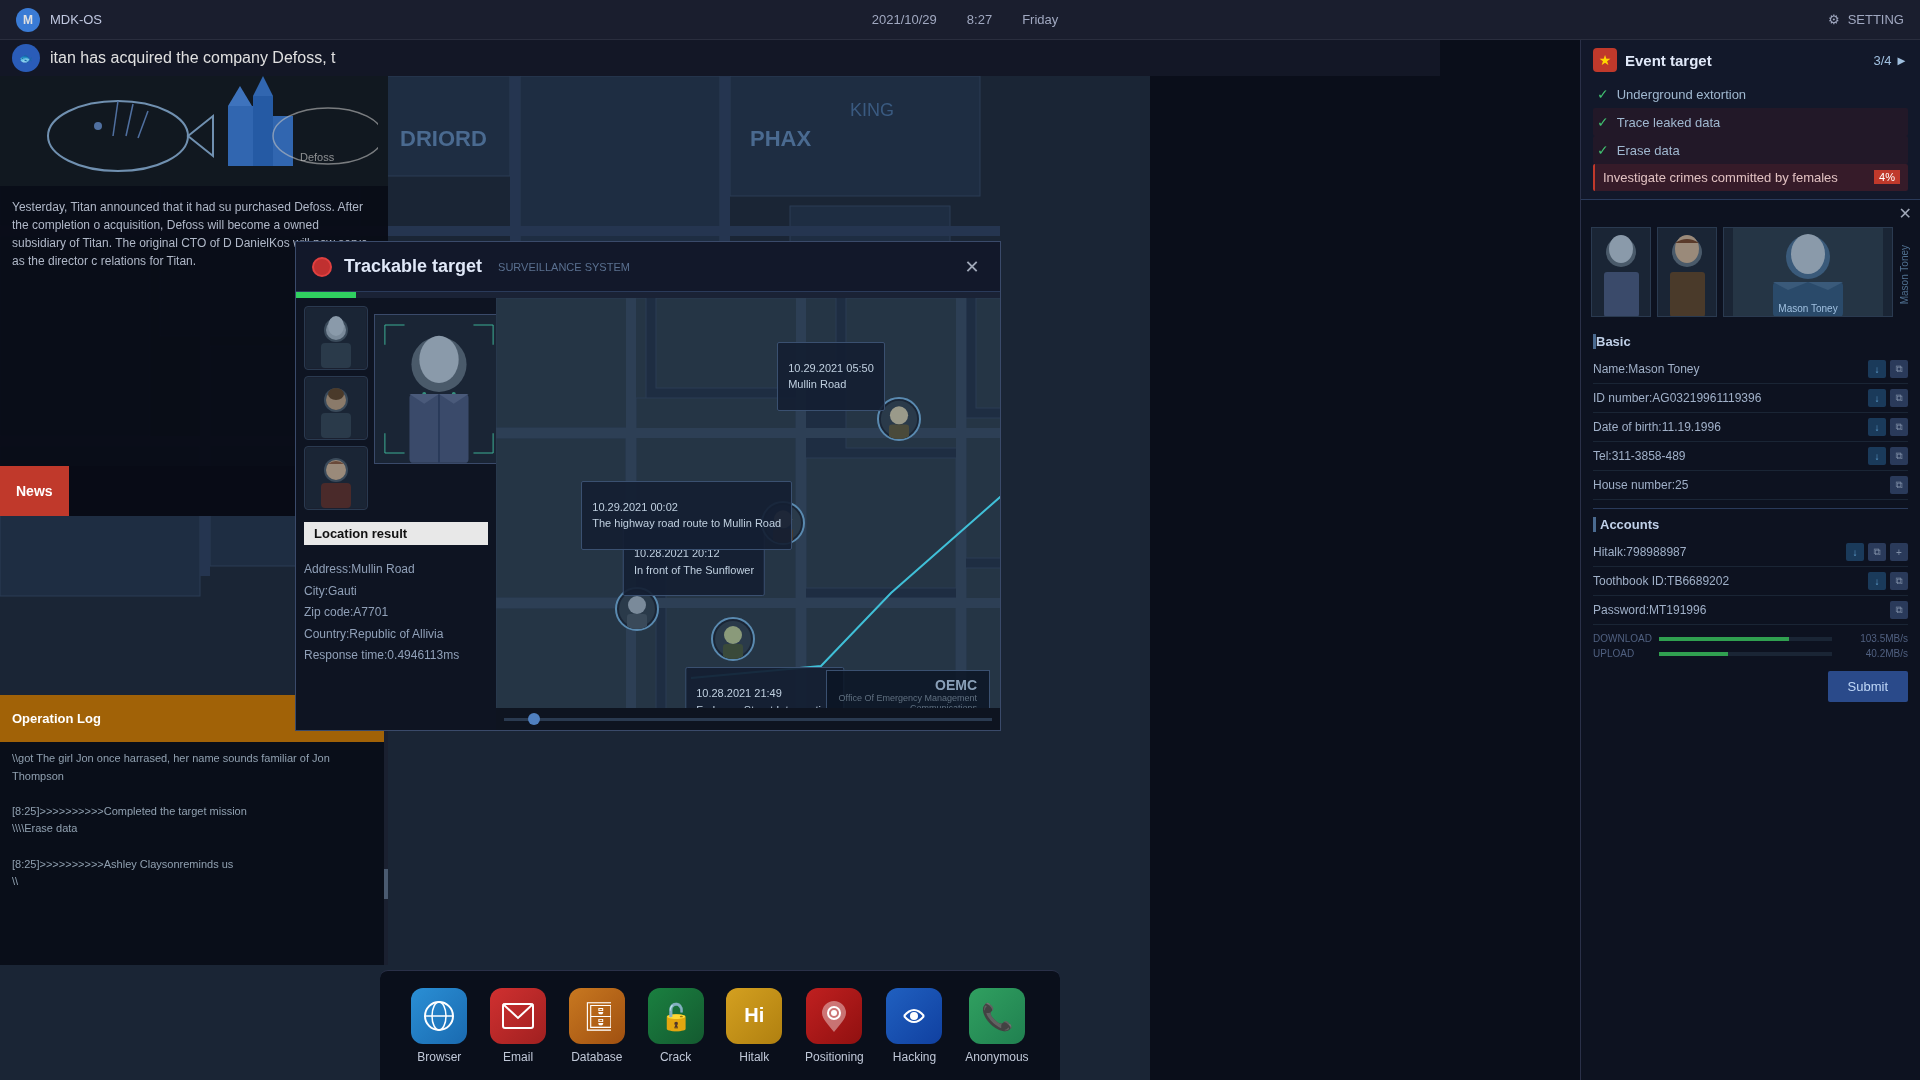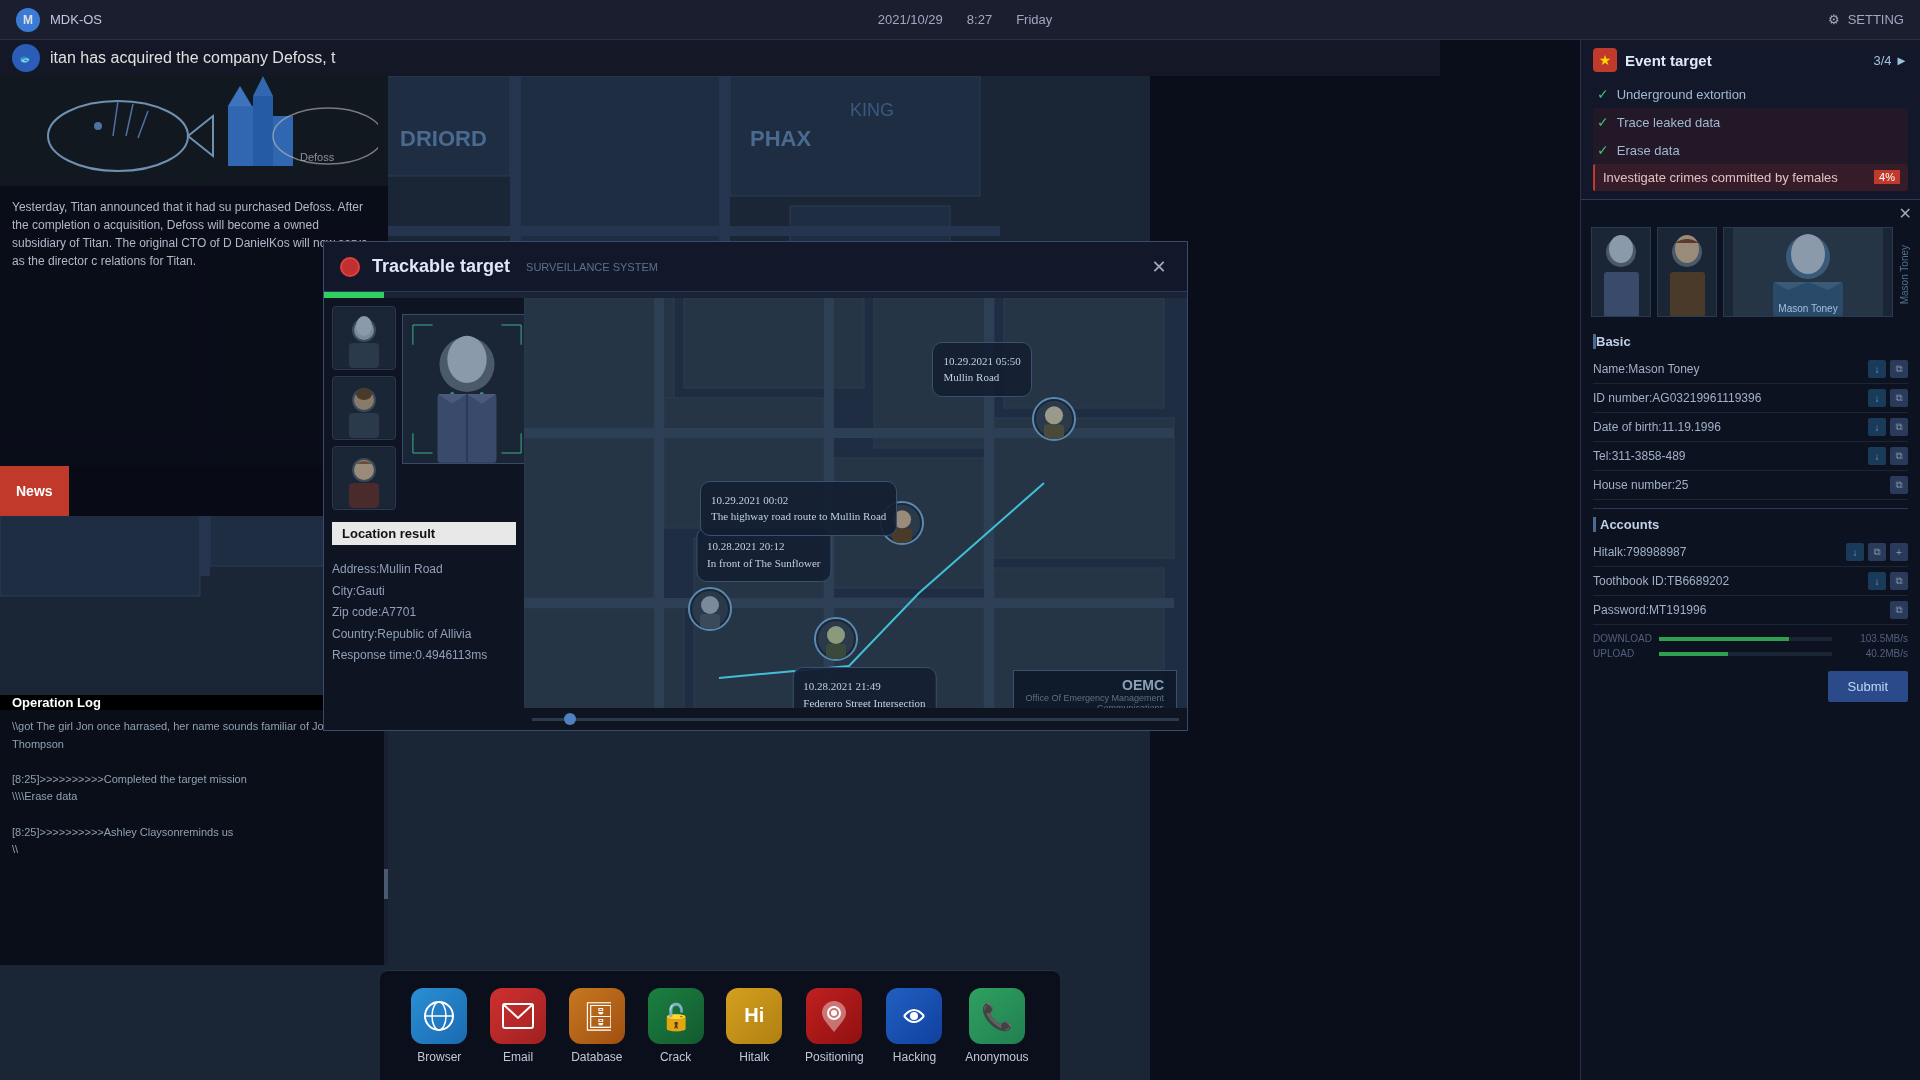--- a/index.html
+++ b/index.html
@@ -42,21 +42,21 @@
       justify-content: center;
       font-size: 12px;
       font-weight: bold;
     }
     #app-title {
       color: #c0c8e0;
       font-size: 13px;
     }
     #topbar-center {
       display: flex;
-      gap: 24px;
+      gap: 30px;
       align-items: flex-end;
       color: #a0a8c0;
       font-size: 13px;
     }
     #topbar-right {
       display: flex;
       align-items: center;
       gap: 8px;
       color: #a0a8c0;
       font-size: 13px;
@@ -176,23 +176,23 @@
       bottom: 115px;
       left: 0;
       width: 388px;
       height: 270px;
       background: rgba(8, 12, 22, 0.9);
       z-index: 20;
       display: flex;
       flex-direction: column;
     }
     #op-log-header {
-      background: #000000;
+      background: #a16207;
       color: white;
-      padding: 0 12px;
+      padding: 16px 12px;
       font-size: 13px;
       font-weight: bold;
       display: flex;
       align-items: flex-end;
       justify-content: space-between;
     }
     #op-log-body {
       padding: 8px 12px;
       font-size: 11px;
       color: #90a0b0;
@@ -259,28 +259,27 @@
     .icon-hitalk { background: linear-gradient(135deg, #d4a020, #b08010); }
     .icon-positioning { background: linear-gradient(135deg, #c02020, #901010); }
     .icon-hacking { background: linear-gradient(135deg, #2060c0, #1040a0); }
     .icon-anonymous { background: linear-gradient(135deg, #30a060, #208050); }
 
     
     #trackable-modal {
       position: absolute;
       top: 165px;
       left: 295px;
-      width: 865px;
+      width: 706px;
       height: 490px;
       background: rgba(10, 15, 28, 0.97);
       border: 1px solid #3a4a6a;
       z-index: 60;
       display: flex;
       flex-direction: column;
-      margin-left: 28px;
     }
     #modal-header {
       height: 50px;
       background: #12182a;
       display: flex;
       align-items: center;
       padding: 0 16px;
       gap: 12px;
       border-bottom: 1px solid #2a3a5a;
       flex-shrink: 0;
@@ -422,27 +421,26 @@
       border: 2px solid #5a8ab0;
       overflow: hidden;
       display: flex;
       align-items: center;
       justify-content: center;
     }
     .marker-tooltip {
       position: absolute;
       background: rgba(20, 30, 50, 0.92);
       border: 1px solid #3a5070;
-      padding: 10px 10px;
+      padding: 17px 10px;
       font-size: 11px;
       color: #c0d0e0;
       white-space: nowrap;
       line-height: 1.5;
-      border-radius: 10px;
-      font-family: Liberation Serif, serif;
+      border-radius: 2px;
     }
 
     
     #oemc-badge {
       position: absolute;
       bottom: 10px;
       right: 10px;
       background: rgba(10, 20, 35, 0.8);
       border: 1px solid #3a5070;
       padding: 6px 12px;

